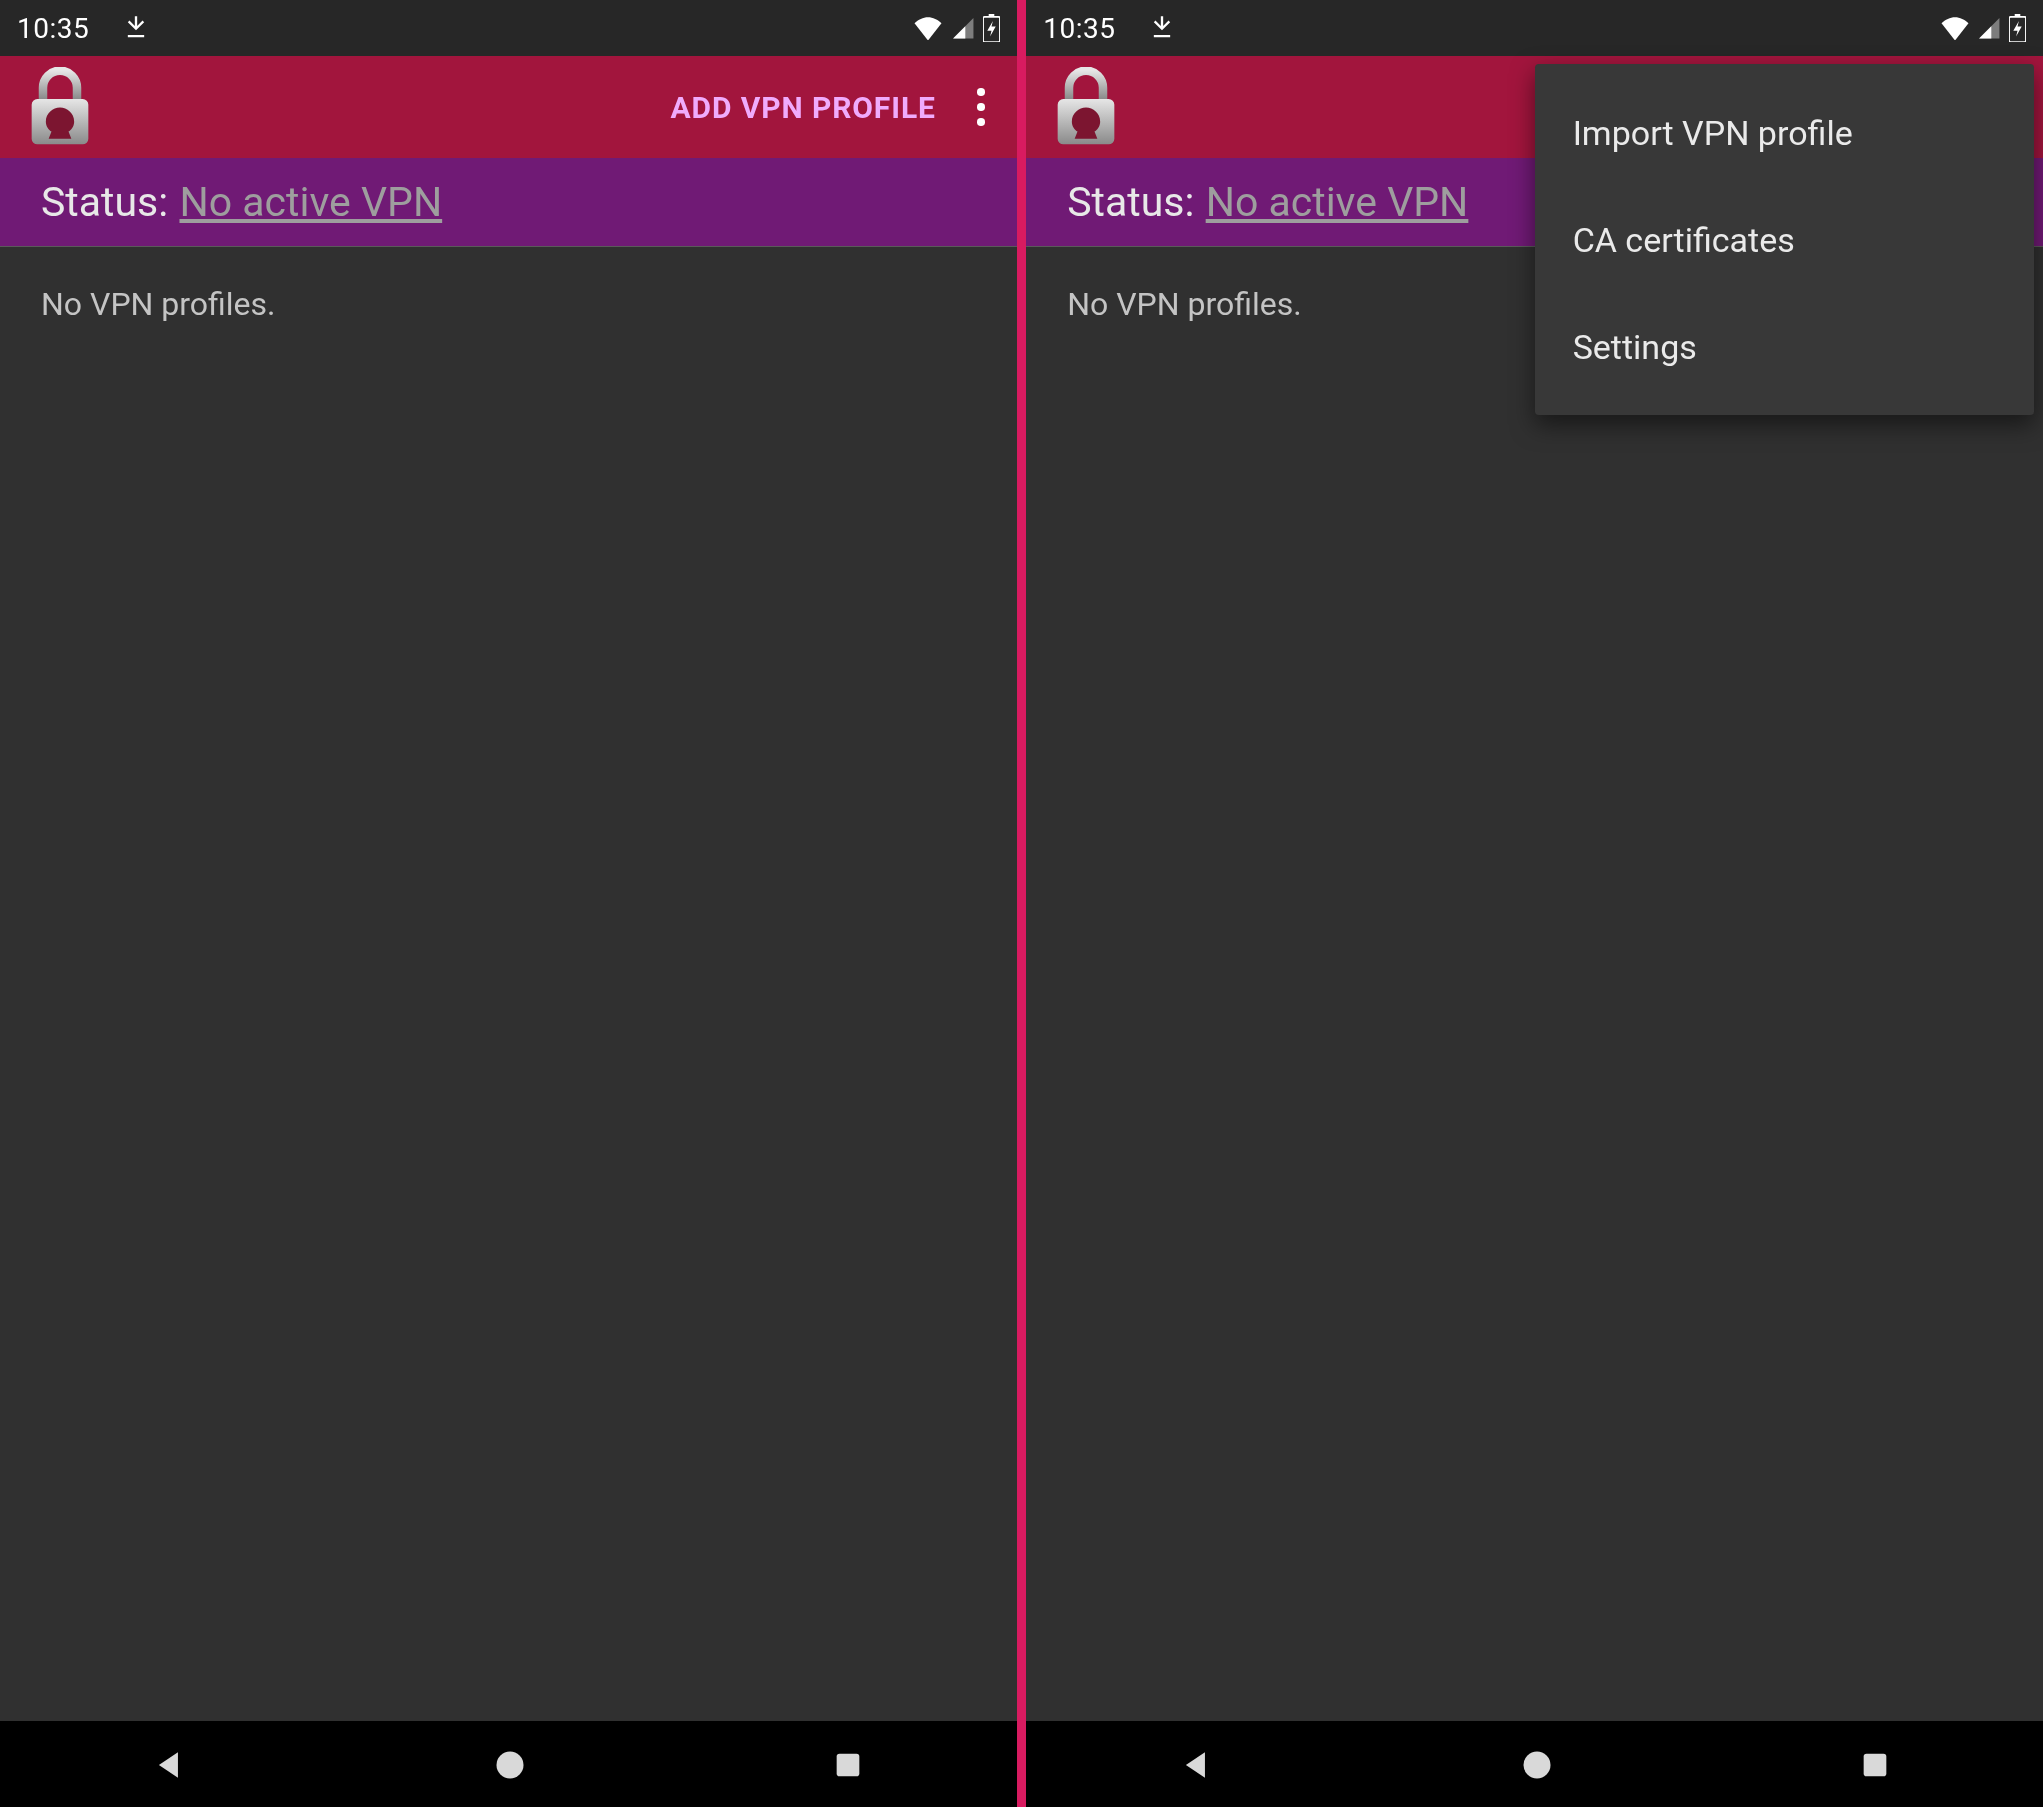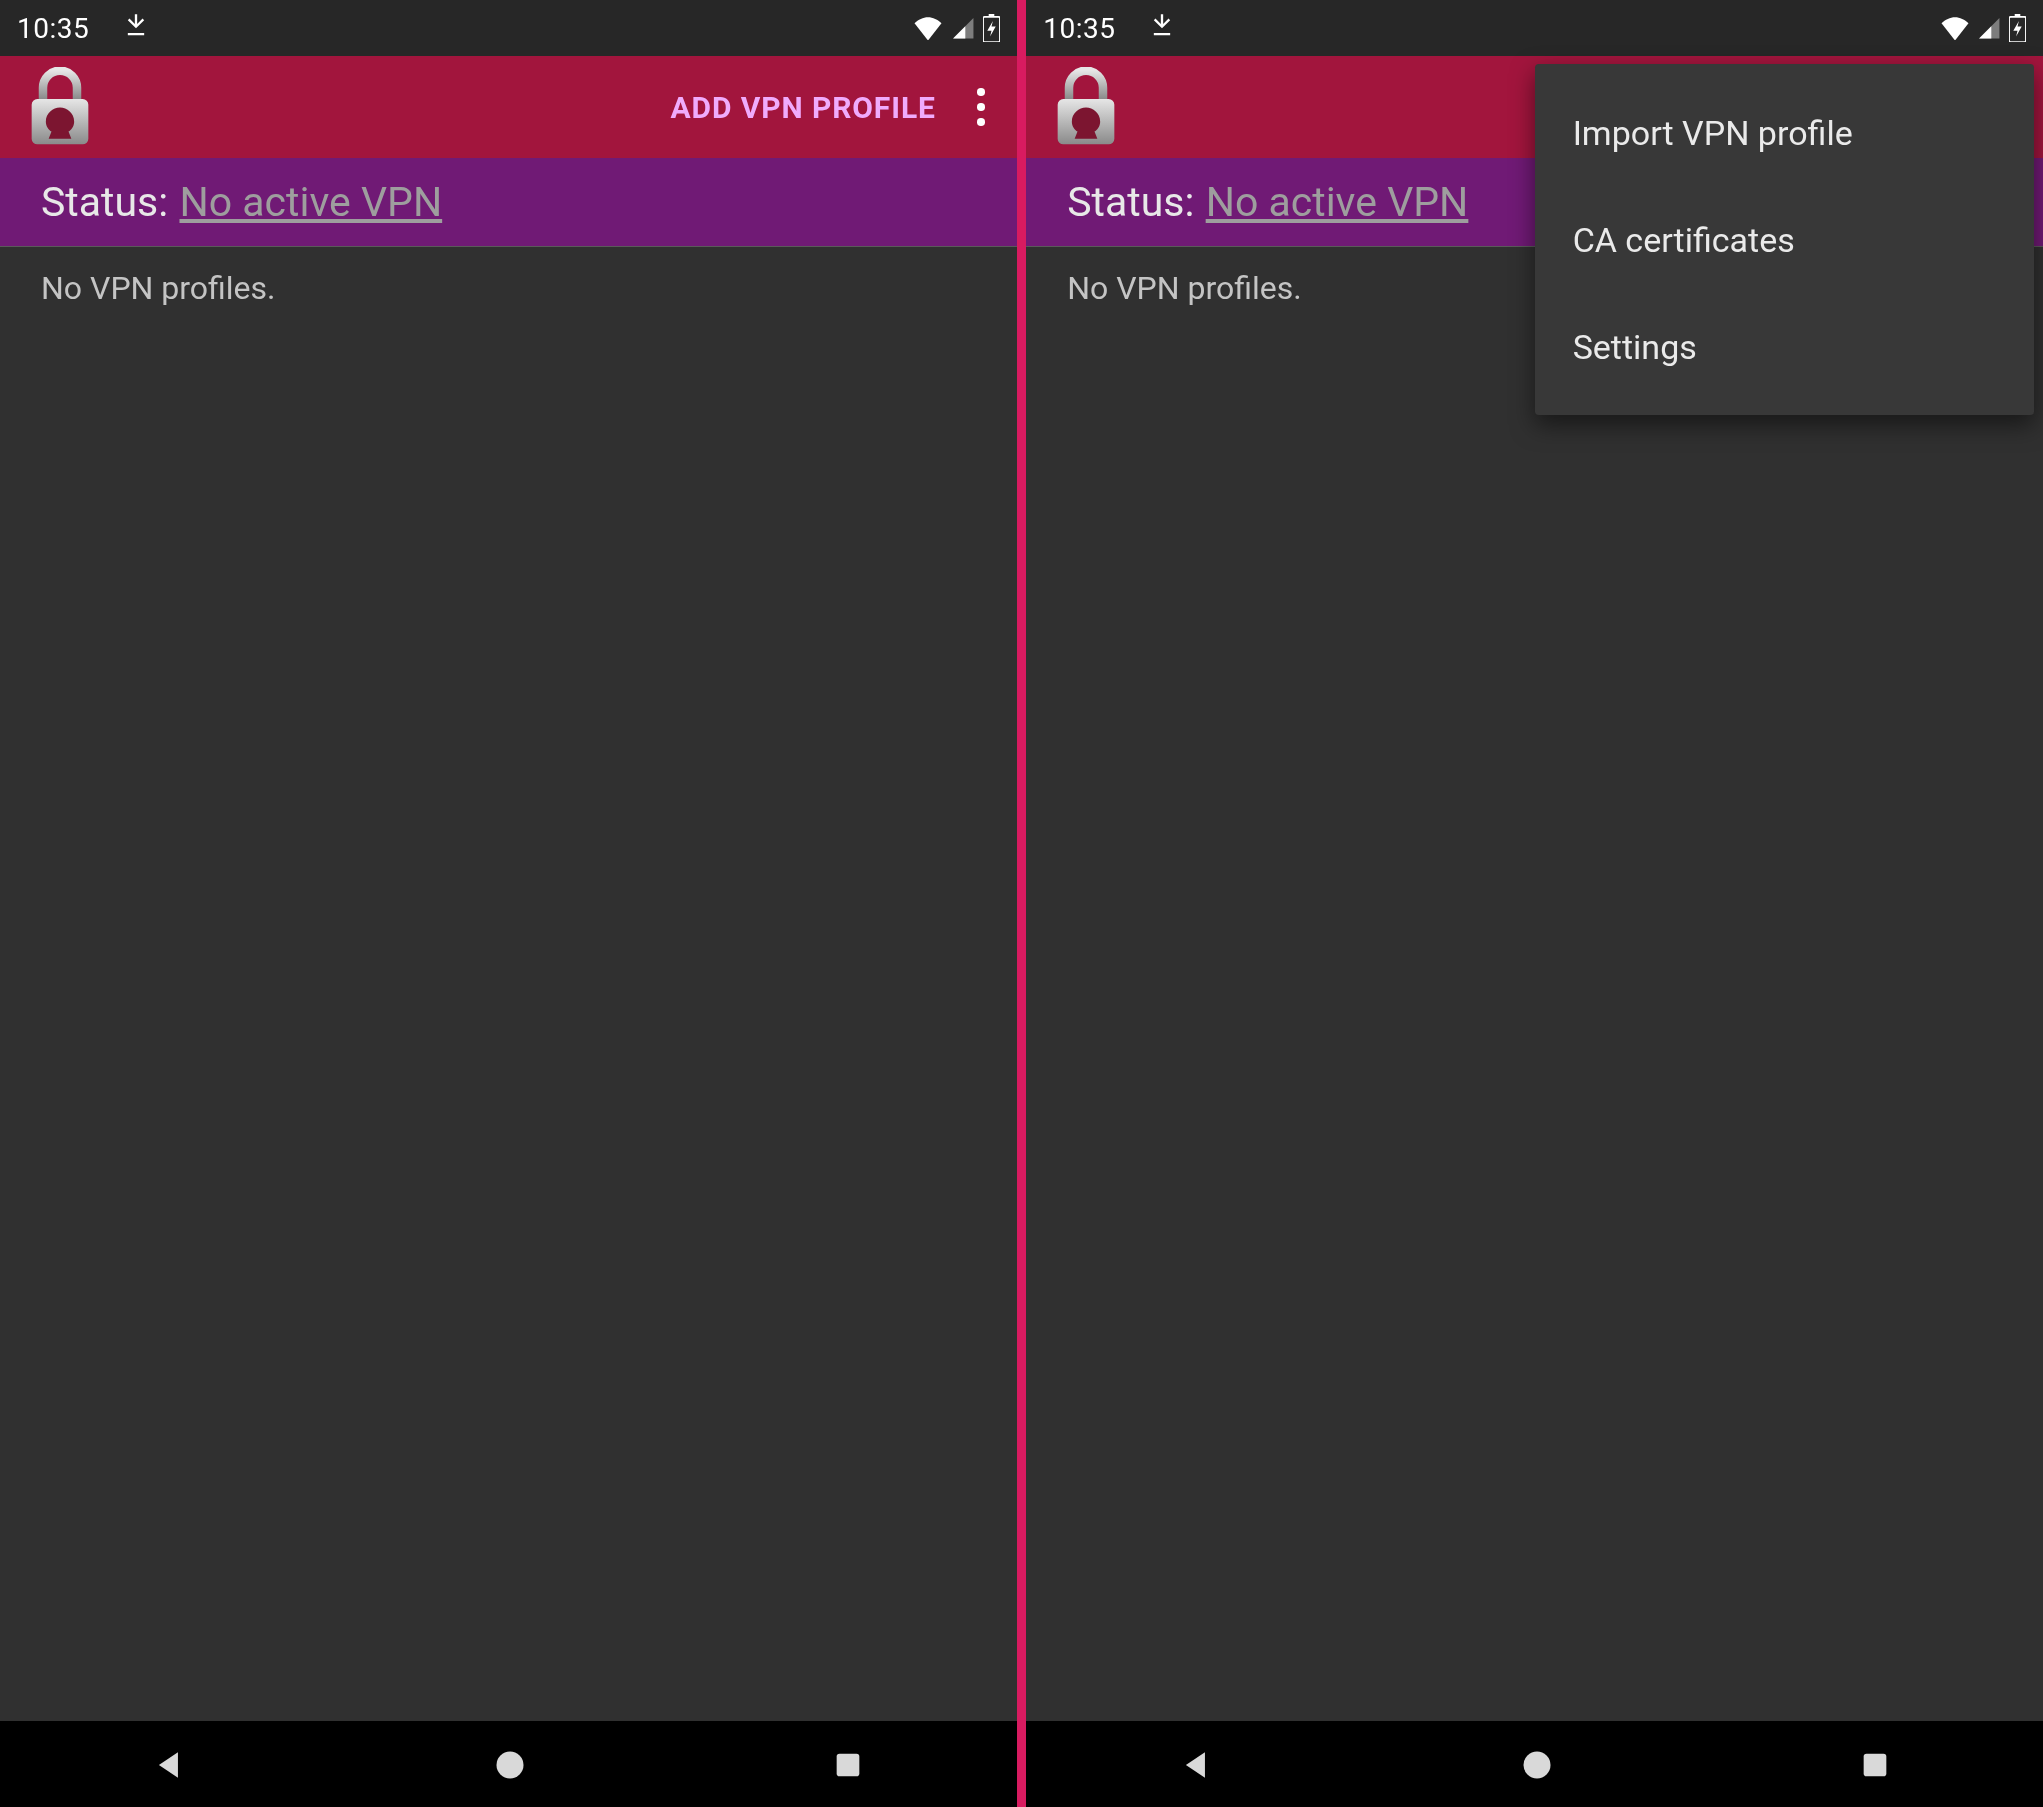--- a/index.html
+++ b/index.html
@@ -33,21 +33,21 @@
     background: #272727;
     display: flex;
     justify-content: space-between;
     align-items: center;
     padding: 0 17px;
     color: #fff;
     font-size: 28px;
   }
   .status-left {
     display: flex;
-    align-items: flex-start;
+    align-items: center;
     gap: 33px;
   }
   .status-right {
     display: flex;
     align-items: center;
     gap: 7.5px;
   }
   .clock { font-size: 28px; letter-spacing: 0.5px; }
   
   .app-bar {
@@ -99,21 +99,21 @@
     border-bottom: 1.9px solid #5a5a5a;
     display: flex;
     align-items: center;
     padding: 0 41px;
     font-size: 41px;
   }
   .status-label { color: #e8e8e8; }
   .status-value { color: #9e9e9e; margin-left: 11.3px; text-decoration: underline; }
   
   .body-area {
-    padding: 22px 41px;
+    padding: 38px 41px;
     color: #c4c4c4;
     font-size: 32px;
   }
   
   .nav-bar {
     position: absolute;
     left: 0; right: 0; bottom: 0;
     height: 87px;
     background: #000;
     display: flex;

